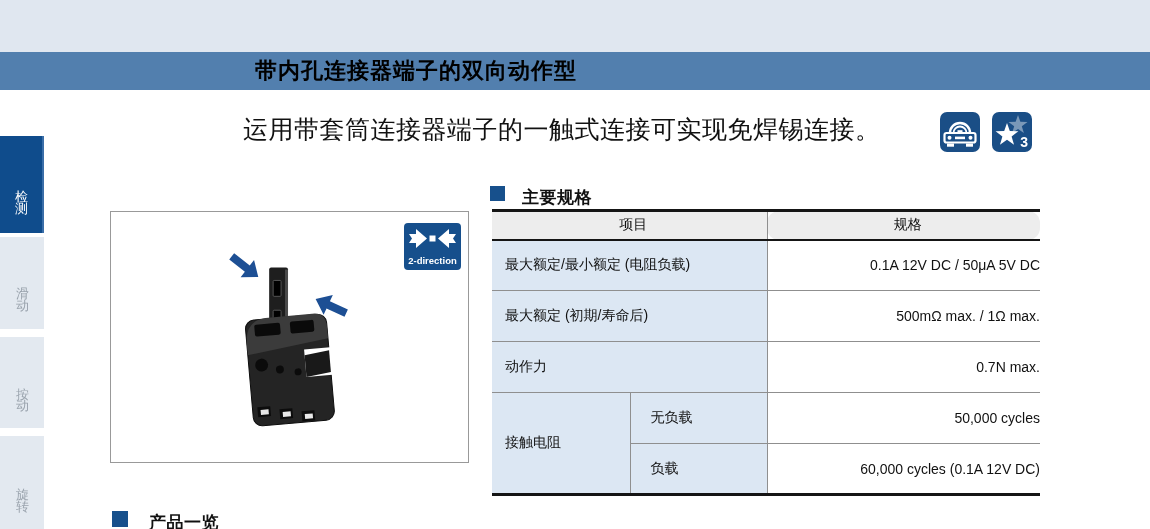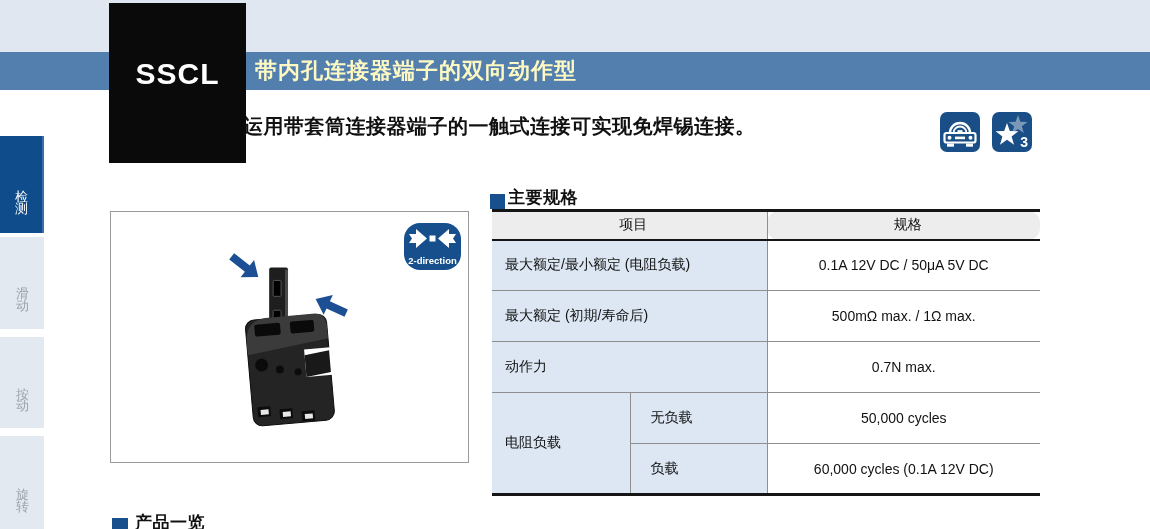--- a/index.html
+++ b/index.html
@@ -6,30 +6,30 @@
   html, body { width: 1150px; height: 529px; overflow: hidden; background: #fff; }
   body { font-family: "Liberation Sans", "DejaVu Sans", sans-serif; position: relative; }
 
   .stage { position: absolute; left: 0; top: 0; width: 1150px; height: 529px; background: #fff; overflow: hidden; }
 
   
   .top-strip  { position: absolute; left: 0; top: 0; width: 1150px; height: 52px; background: #e0e7f0; }
   .title-bar  { position: absolute; left: 0; top: 52px; width: 1150px; height: 38px; background: #527fae; }
   .title-bar .bar-text {
     position: absolute; left: 255px; top: 0; line-height: 38px;
-    color: #fef9c3; font-size: 22px; font-weight: bold; letter-spacing: 1px; white-space: nowrap;
+    color: #000000; font-size: 22px; font-weight: bold; letter-spacing: 1px; white-space: nowrap;
   }
   .code-box {
     position: absolute; left: 109px; top: 3px; width: 137px; height: 160px;
     background: #0a0a0a; display: flex; align-items: flex-start; justify-content: center;
   }
   .code-box span { color: #fff; font-size: 30px; font-weight: bold; letter-spacing: 1px; margin-top: 54px; }
   .subtitle {
     position: absolute; left: 243px; top: 113px; color: #111;
-    font-size: 20px; font-weight: bold; letter-spacing: 0.5px; white-space: nowrap;
+    font-size: 25px; font-weight: normal; letter-spacing: 0.5px; white-space: nowrap;
   }
 
   
   .badge-sq { position: absolute; top: 112px; width: 40px; height: 40px; background: #1a4e86; border-radius: 7px; }
   .badge-car  { left: 940px; }
   .badge-star { left: 992px; }
   .badge-sq svg { position: absolute; left: 0; top: 0; width: 40px; height: 40px; }
   .star-count { position: absolute; right: 4px; bottom: 2px; color: #fff; font-size: 14px; font-weight: bold; }
 
   
@@ -49,30 +49,30 @@
   .tab-4 { top: 436px; height: 93px; }
 
   
   .photo-box {
     position: absolute; left: 110px; top: 211px; width: 359px; height: 252px;
     background: #fff; border: 1px solid #999;
   }
   .photo-box svg.product { position: absolute; left: 0; top: 0; width: 100%; height: 100%; }
   .dir-badge {
     position: absolute; right: 7px; top: 11px; width: 57px; height: 47px;
-    background: #164f8c; border-radius: 16px;
+    background: #164f8c; border-radius: 4px;
   }
   .dir-badge svg { position: absolute; left: 0; top: 0; width: 57px; height: 30px; }
   .dir-label {
     position: absolute; left: 0; right: 0; bottom: 4px; text-align: center;
     color: #fff; font-size: 9.5px; font-weight: bold; white-space: nowrap;
   }
 
   
-  .sec-heading { position: absolute; display: flex; align-items: flex-end; }
+  .sec-heading { position: absolute; display: flex; align-items: flex-start; gap: 14px; }
   .sec-heading .bullet { display: inline-block; width: 15px; height: 15px; background: #17508c; margin-right: 3px; }
   .sec-heading .txt { font-size: 17px; font-weight: bold; color: #111; letter-spacing: 0.5px; white-space: nowrap; }
   .heading-spec { left: 490px; top: 186px; }
   .heading-products { left: 112px; top: 511px; }
   .heading-products .bullet { width: 16px; height: 16px; margin-right: 7px; }
 
   
   .spec-table {
     position: absolute; left: 492px; top: 209px; width: 548px;
     border-collapse: collapse; table-layout: fixed; font-size: 14px; color: #111;
@@ -82,35 +82,32 @@
   .spec-table col.c2 { width: 137px; }
   .spec-table col.c3 { width: 273px; }
   .spec-table th {
     background: #ededed; font-weight: normal; height: 29px; text-align: center;
     border-bottom: 2px solid #151515;
     padding-left: 8px;
   }
   .spec-table td { height: 51px; border-top: 1px solid #8f8f8f; }
   .spec-table tr.r1 td { border-top: none; }
   .spec-table td.item { background: #dce7f3; text-align: left; padding-left: 13px; }
-  .spec-table td.val  { background: #fff; text-align: center; border-left: 1px solid #8f8f8f; }
+  .spec-table td.val  { background: #fff; text-align: right; border-left: 1px solid #8f8f8f; }
   .spec-table th.val  { border-left: 1px solid #8f8f8f; border-radius: 12px; }
   .spec-table td.sub  { background: #dce7f3; text-align: left; padding-left: 20px; border-left: 1px solid #8f8f8f; }
 </style>
 </head>
 <body>
 
 <div class="stage">
 
   <div class="top-strip"></div>
   <div class="title-bar">
     <span class="bar-text">带内孔连接器端子的双向动作型</span>
-  </div>
-  <div class="code-box">
-    <span>SSCL</span>
   </div>
   <div class="subtitle">运用带套筒连接器端子的一触式连接可实现免焊锡连接。</div>
 
   <div class="badge-sq badge-car">
     <svg viewBox="0 0 40 40">
       <path d="M10 21 a10 10 0 0 1 20 0" stroke="#fff" stroke-width="2.4" fill="none"></path>
       <path d="M13.5 21 a6.5 6.5 0 0 1 13 0" stroke="#fff" stroke-width="1.8" fill="none"></path>
       <rect x="17.5" y="18.2" width="5" height="3.4" fill="#fff"></rect>
       <rect x="4.5" y="21" width="31" height="9.5" rx="2" fill="none" stroke="#fff" stroke-width="2.2"></rect>
       <circle cx="9.5" cy="25.8" r="2" fill="#fff"></circle>
@@ -211,21 +208,21 @@
     </tr>
     <tr>
       <td colspan="2" class="item">最大额定 (初期/寿命后)</td>
       <td class="val">500mΩ max. / 1Ω max.</td>
     </tr>
     <tr>
       <td colspan="2" class="item">动作力</td>
       <td class="val">0.7N max.</td>
     </tr>
     <tr>
-      <td rowspan="2" class="item">电阻负载</td>
+      <td rowspan="2" class="item">接触电阻</td>
       <td class="sub">无负载</td>
       <td class="val">50,000 cycles</td>
     </tr>
     <tr>
       <td class="sub">负载</td>
       <td class="val">60,000 cycles (0.1A 12V DC)</td>
     </tr>
   </tbody>
     </table>
 

